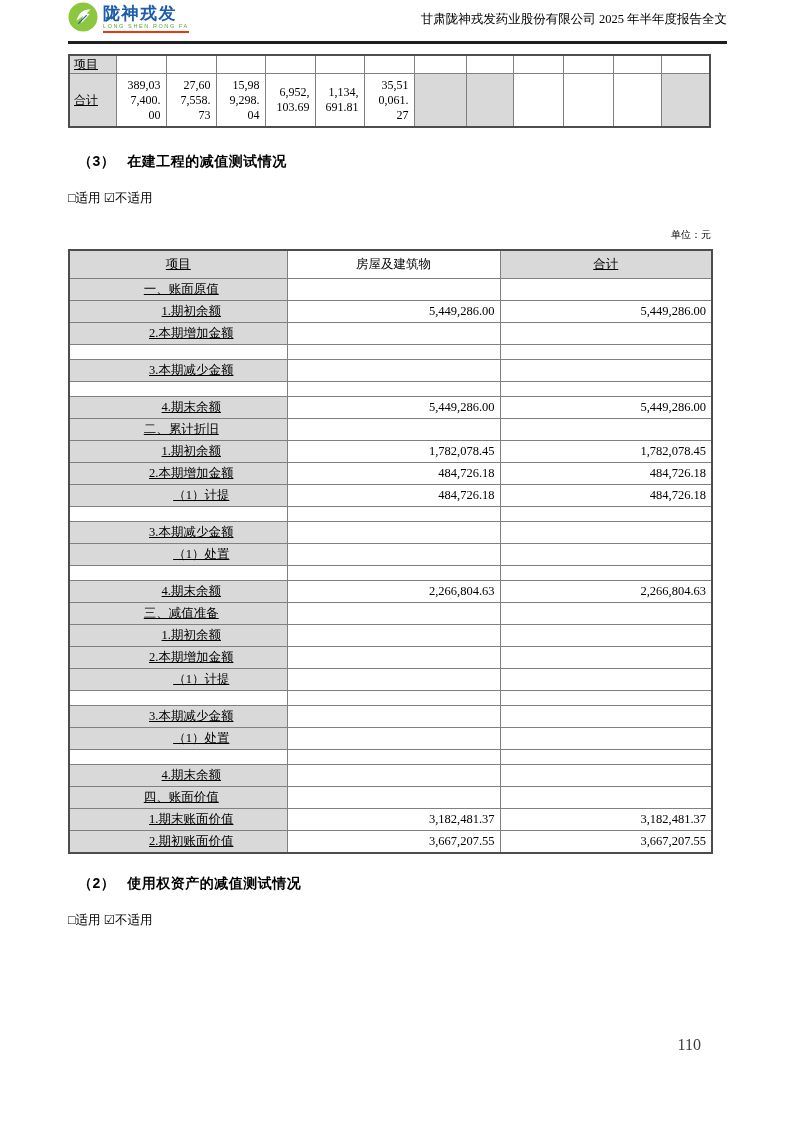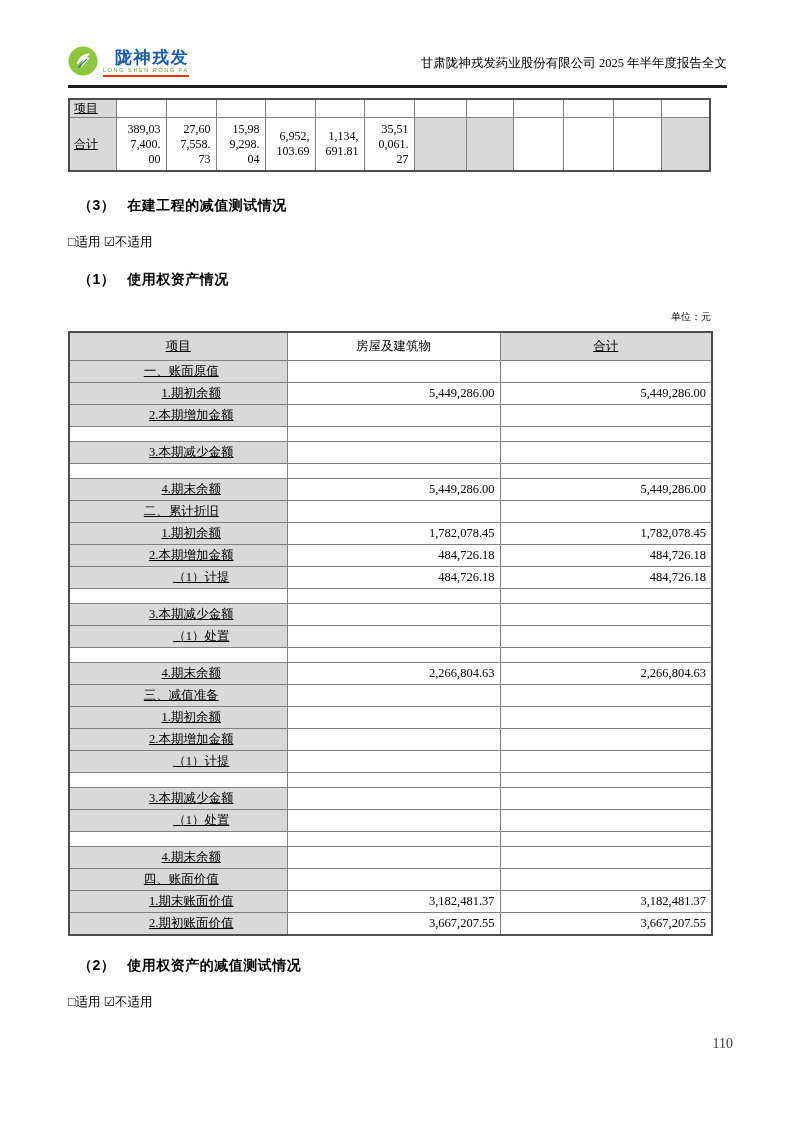--- a/index.html
+++ b/index.html
@@ -1,21 +1,21 @@
 <!DOCTYPE html>
 <html><head>
 <meta charset="utf-8">
 <style>
   html,body{margin:0;padding:0;background:#ffffff;}
   .page{position:relative;width:793px;height:1122px;background:#fff;
         font-family:"Liberation Serif","DejaVu Serif",serif;color:#000;overflow:hidden;}
 
   
-  .header{margin:0 66px 0 68px;padding-top:44px;height:38px;
-          display:flex;justify-content:space-between;align-items:center;text-align:right;}
+  .header{margin:0 66px 0 68px;height:38px;
+          display:flex;justify-content:space-between;align-items:center;}
   .logo{display:flex;align-items:center;gap:5px;}
   .logo-texts{display:flex;flex-direction:column;line-height:1;}
   .logo-cn{font-family:"Liberation Sans",sans-serif;font-weight:bold;
            font-size:17px;letter-spacing:1.5px;color:#1c5caa;}
   .logo-en{font-family:"Liberation Sans",sans-serif;font-size:5.5px;letter-spacing:1.6px;
            color:#5aa533;margin-top:2px;border-bottom:2px solid #e8380d;padding-bottom:1px;}
   .doc-title{font-size:12.5px;white-space:nowrap;}
   .header-rule{margin:3px 66px 0 68px;height:3px;background:#1f1f1f;}
 
   
@@ -52,21 +52,21 @@
   .main-table th{font-weight:normal;font-size:12.5px;height:25px;text-align:center;}
   .main-table td{font-size:12.5px;height:21px;padding:0;}
   .main-table tr.empty td{height:14px;}
   .lbl{text-align:center;}
   .ind0{padding-left:6px !important;}
   .ind1{padding-left:26px !important;}
   .ind2{padding-left:46px !important;}
   .num{text-align:right;padding-right:5px !important;}
 
   
-  .page-num{position:absolute;top:1036px;right:60px;font-size:14px;color:#3d3d3d;}
+  .page-num{position:absolute;top:1036px;right:92px;font-size:16px;color:#3d3d3d;}
 </style>
 </head>
 <body>
 
 <div class="page">
 
   <div class="header">
     <div class="logo">
       <span>
         <svg width="30" height="30" viewBox="0 0 32 32">
@@ -130,21 +130,20 @@
       <td class="w"></td>
       <td class="w"></td>
       <td class="g"></td>
     </tr>
   </tbody>
     </table>
 
   <div class="h-bold h-ind h3a"><span class="hn">（3）</span><span>在建工程的减值测试情况</span></div>
   <div class="line-apply">□适用 ☑不适用</div>
 
-  <div class="h-bold h-ind h1a"><span class="hn">（1）</span><span>使用权资产情况</span></div>
 
   <div class="unit-line">单位：元</div>
 
   <table class="tbl main-table">
     <colgroup>
         <col style="width:218px">
         <col style="width:213px">
         <col style="width:212px">
       </colgroup>
     <tbody>

